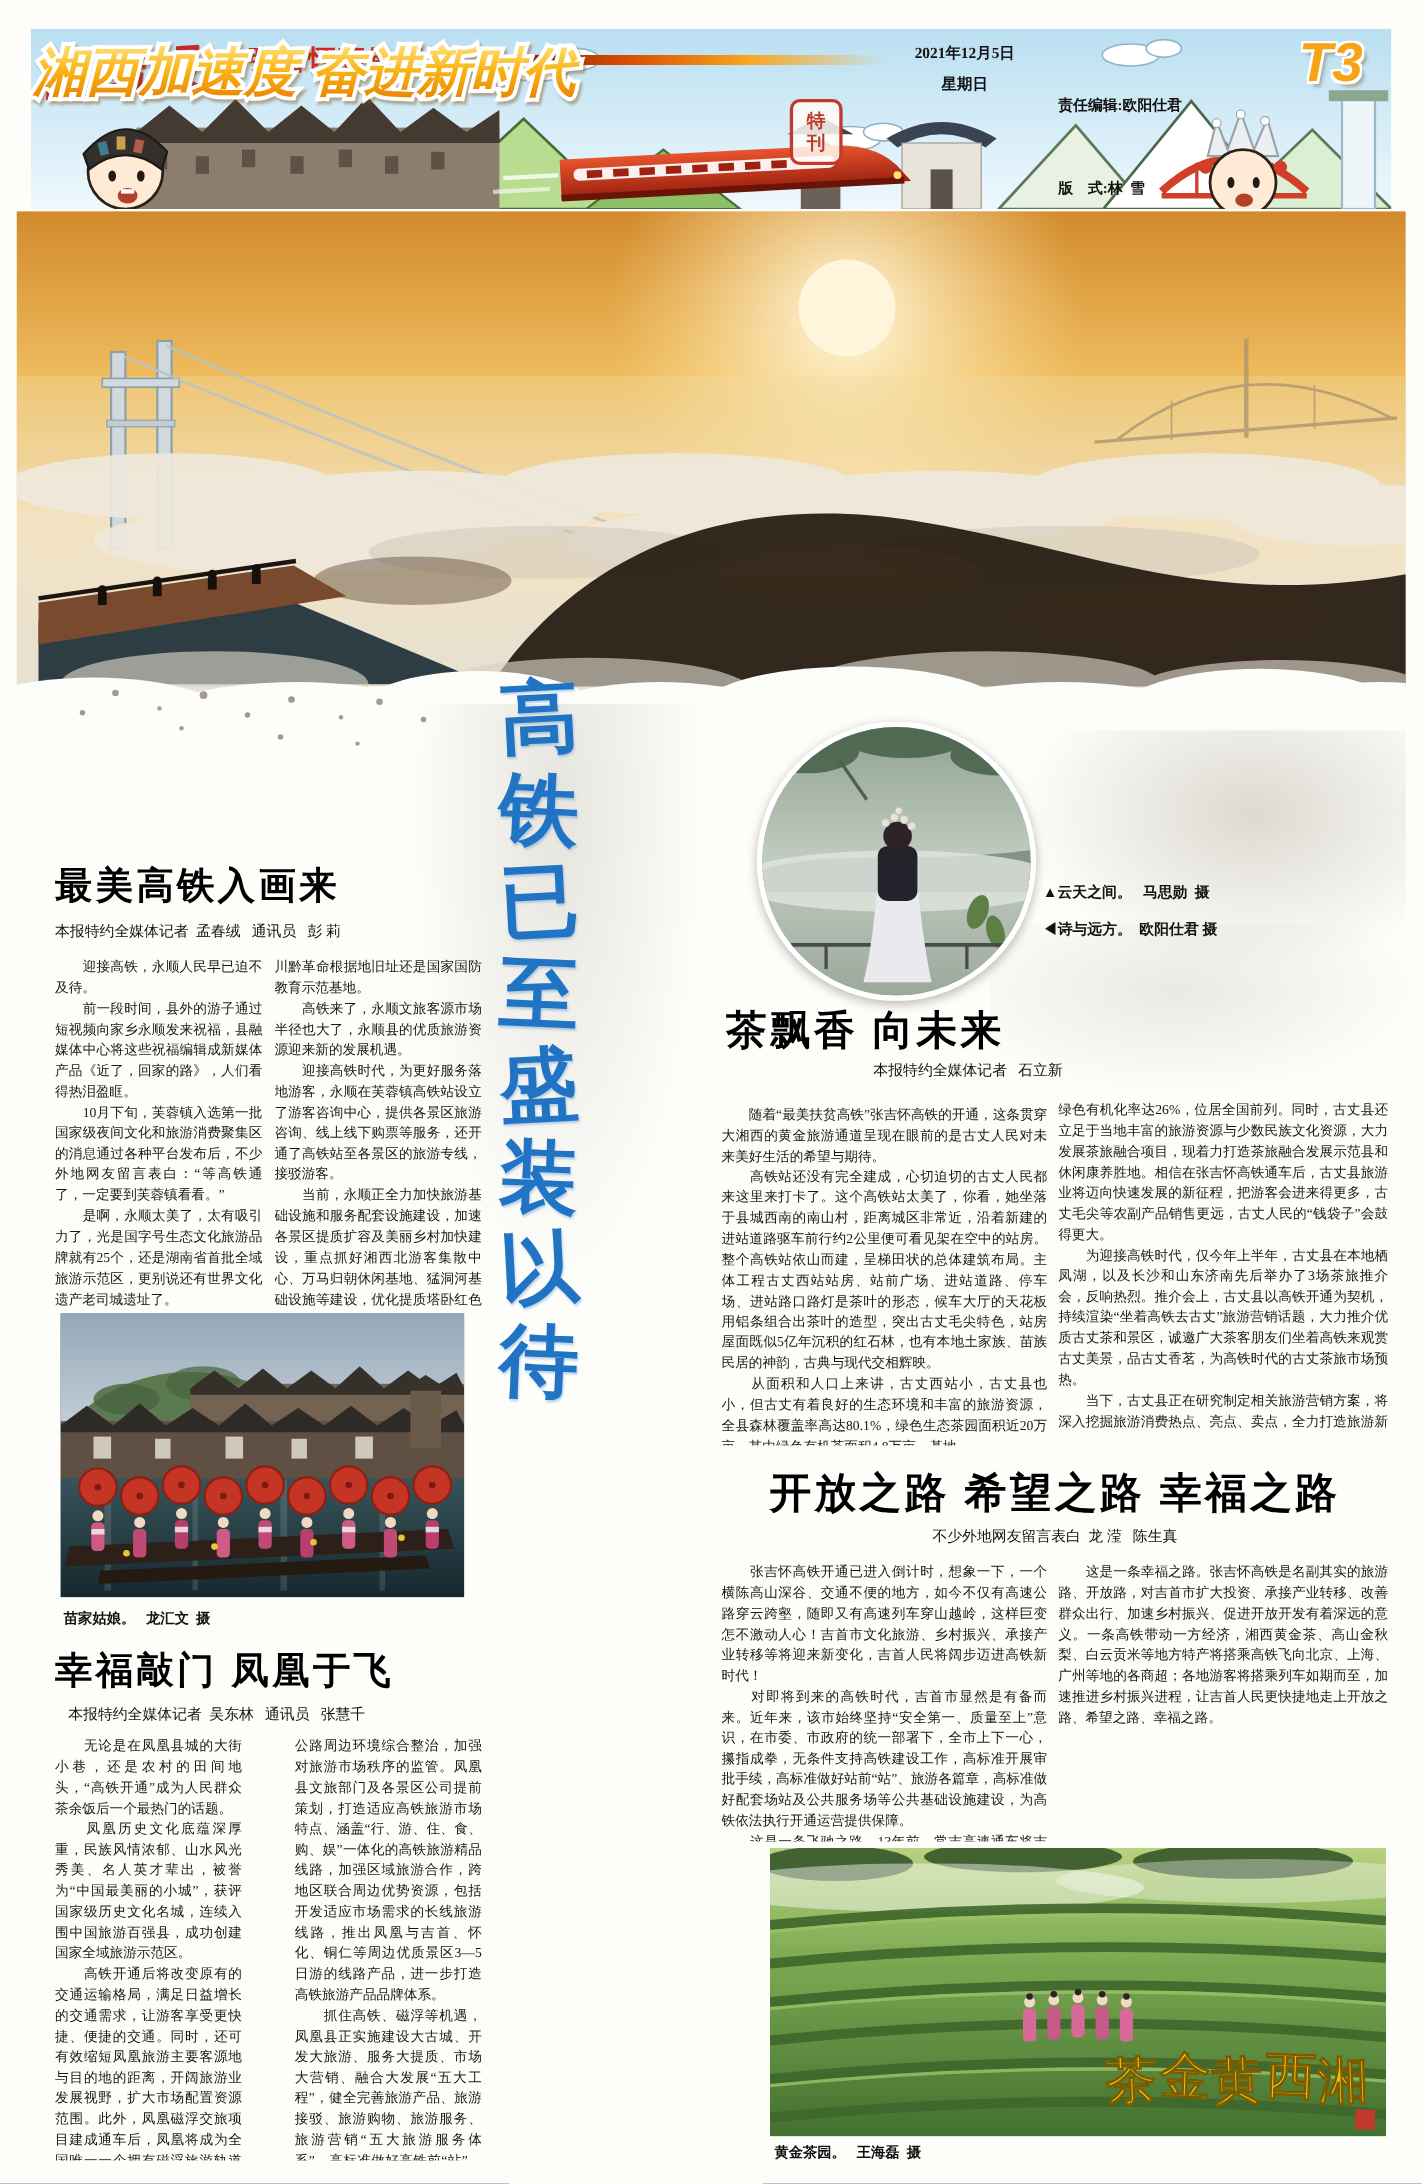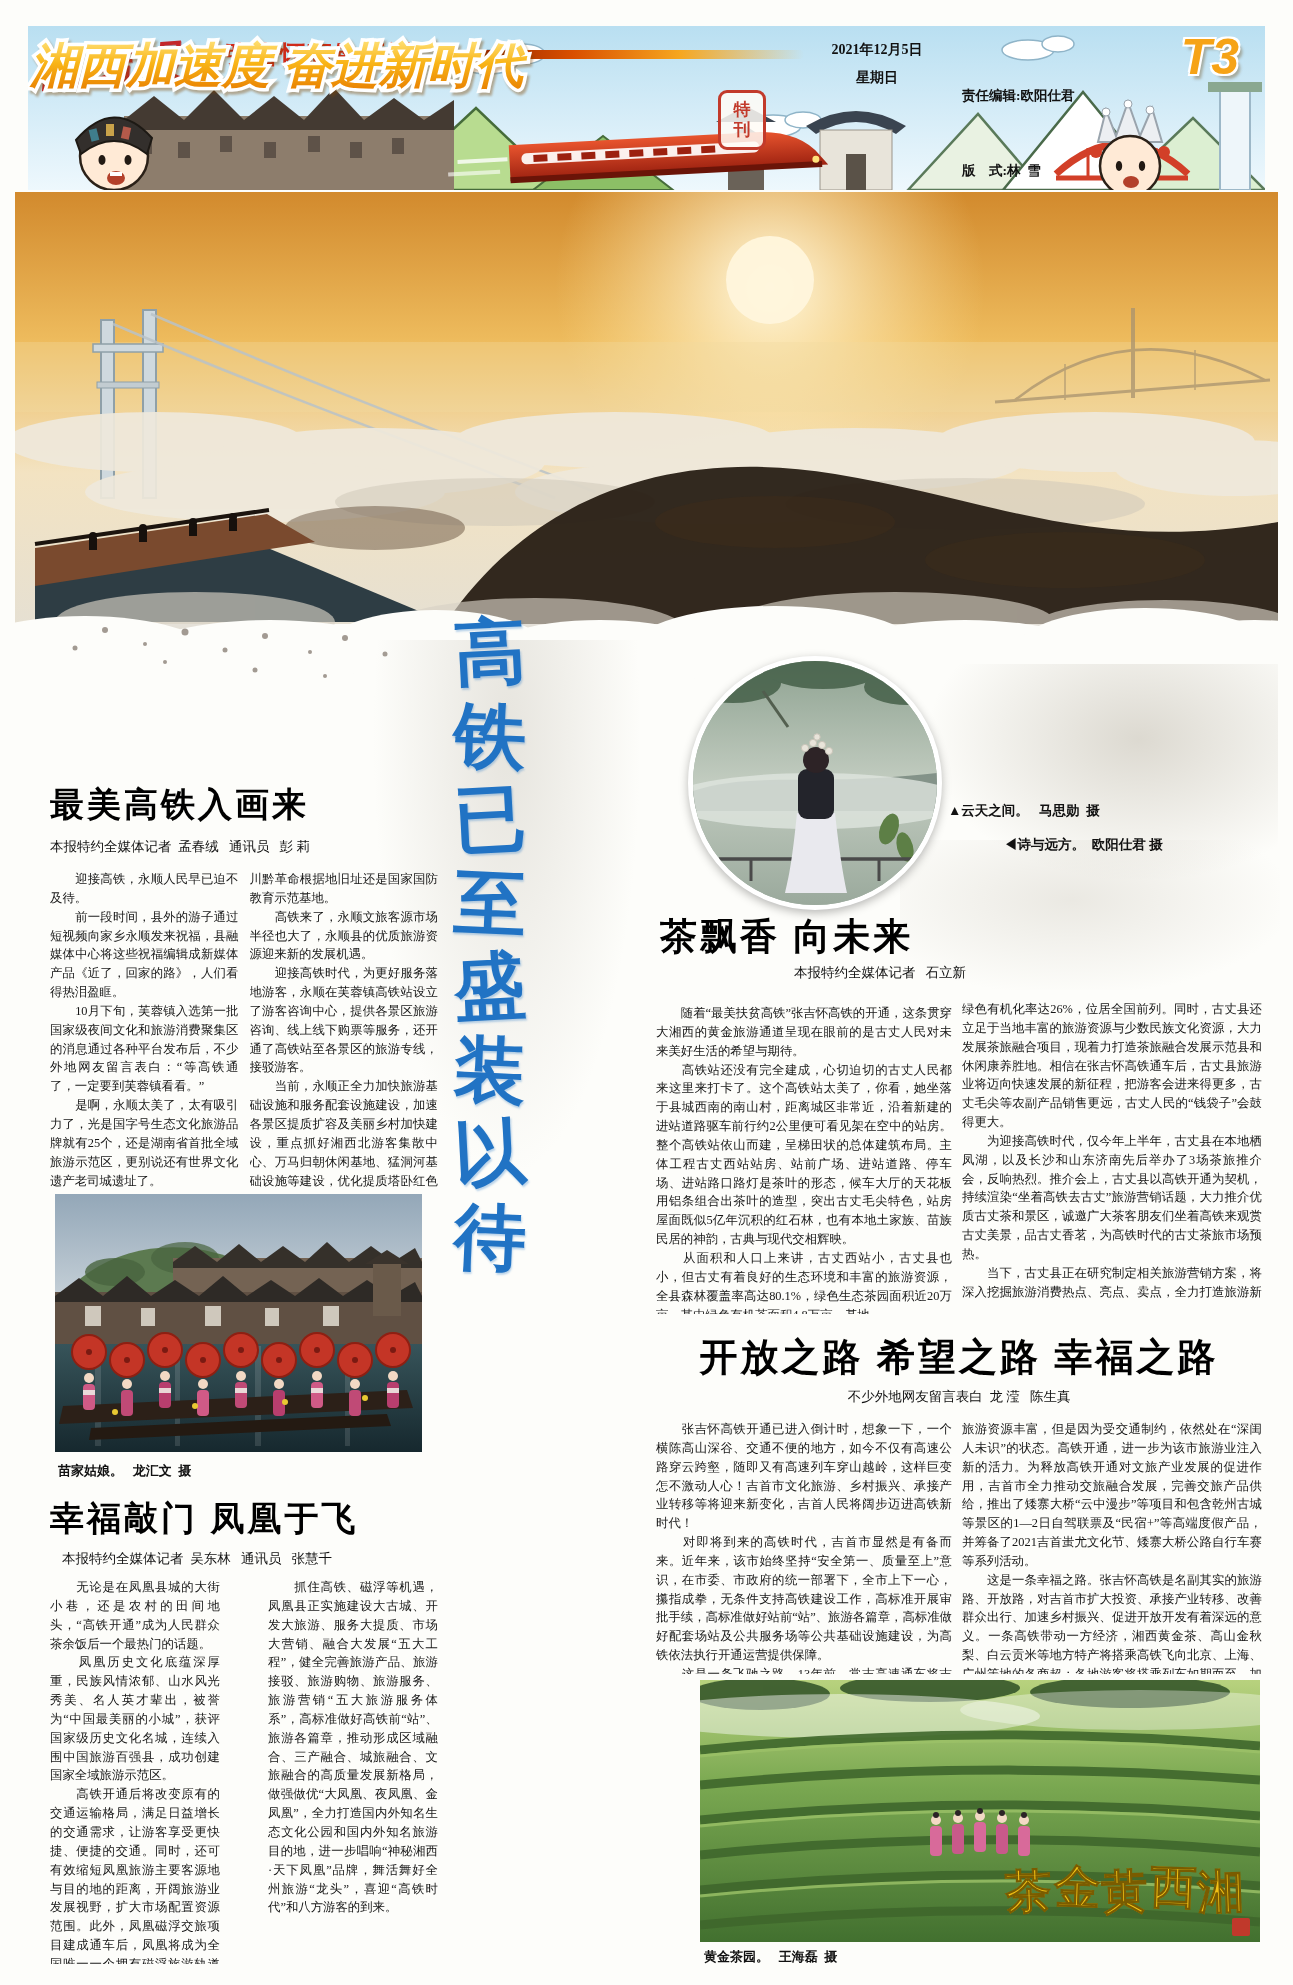--- a/index.html
+++ b/index.html
@@ -20,21 +20,21 @@
 
   
   .hero{position:absolute;left:15px;top:192px;width:1263px;height:560px;}
   .inset{position:absolute;left:688px;top:656px;width:244px;height:244px;border-radius:50%;border:5px solid #fff;overflow:hidden;box-shadow:0 3px 10px rgba(0,0,0,.28);background:#9aa99c;}
   .wash{position:absolute;pointer-events:none;}
   .w1{left:930px;top:664px;width:348px;height:215px;background:radial-gradient(ellipse at 60% 35%,rgba(200,195,183,.62),rgba(200,195,183,0) 72%);}
   .w2{left:372px;top:640px;width:270px;height:540px;background:radial-gradient(ellipse at 50% 18%,rgba(208,204,194,.5),rgba(208,204,194,0) 70%);}
   .w3{left:900px;top:840px;width:380px;height:150px;background:radial-gradient(ellipse at 45% 40%,rgba(212,208,198,.45),rgba(212,208,198,0) 75%);}
   .heroCap{position:absolute;font-size:13.5px;color:#111;white-space:pre;font-weight:bold;}
   .hc1{left:948px;top:802px;}
-  .hc2{left:1004px;top:836px;}
+  .hc2{left:948px;top:836px;}
 
   
   .calli{position:absolute;left:434px;top:610px;width:112px;display:flex;flex-direction:column;align-items:center;}
   .cchar{font-family:"DejaVu Serif",serif;font-weight:bold;font-size:72px;line-height:1.16;color:#2173c4;text-shadow:1px 2px 2px rgba(33,115,196,.3);}
   .cchar:nth-child(2n){transform:rotate(2.5deg);}
   .cchar:nth-child(2n+1){transform:rotate(-3deg);}
 
   
   .hl{font-family:"Liberation Sans",sans-serif;font-weight:bold;color:#000;letter-spacing:3px;}
   .by{font-size:13.5px;color:#111;white-space:pre;}
@@ -498,20 +498,21 @@
 
   <div class="abs hl a4hl">幸福敲门  凤凰于飞</div>
   <div class="abs by a4by">本报特约全媒体记者  吴东林   通讯员   张慧千</div>
   <div class="abs cols a4cols">
     <div class="c">
         <p>　　无论是在凤凰县城的大街小巷，还是农村的田间地头，“高铁开通”成为人民群众茶余饭后一个最热门的话题。</p>
         <p>　　凤凰历史文化底蕴深厚重，民族风情浓郁、山水风光秀美、名人英才辈出，被誉为“中国最美丽的小城”，获评国家级历史文化名城，连续入围中国旅游百强县，成功创建国家全域旅游示范区。</p>
         <p>　　高铁开通后将改变原有的交通运输格局，满足日益增长的交通需求，让游客享受更快捷、便捷的交通。同时，还可有效缩短凤凰旅游主要客源地与目的地的距离，开阔旅游业发展视野，扩大市场配置资源范围。此外，凤凰磁浮交旅项目建成通车后，凤凰将成为全国唯一一个拥有磁浮旅游轨道的县级站点和旅游景区，将极大地提升凤凰县域综合交通运输和品牌，推动凤凰县域经济的发展。</p>
       </div>
     <div class="c">
+        <p>公路周边环境综合整治，加强对旅游市场秩序的监管。凤凰县文旅部门及各景区公司提前策划，打造适应高铁旅游市场特点、涵盖“行、游、住、食、购、娱”一体化的高铁旅游精品线路，加强区域旅游合作，跨地区联合周边优势资源，包括开发适应市场需求的长线旅游线路，推出凤凰与吉首、怀化、铜仁等周边优质景区3—5日游的线路产品，进一步打造高铁旅游产品品牌体系。</p>
         <p>　　抓住高铁、磁浮等机遇，凤凰县正实施建设大古城、开发大旅游、服务大提质、市场大营销、融合大发展“五大工程”，健全完善旅游产品、旅游接驳、旅游购物、旅游服务、旅游营销“五大旅游服务体系”，高标准做好高铁前“站”、旅游各篇章，推动形成区域融合、三产融合、城旅融合、文旅融合的高质量发展新格局，做强做优“大凤凰、夜凤凰、金凤凰”，全力打造国内外知名生态文化公园和国内外知名旅游目的地，进一步唱响“神秘湘西·天下凤凰”品牌，舞活舞好全州旅游“龙头”，喜迎“高铁时代”和八方游客的到来。</p>
       </div>
   </div>
 
   <div class="abs hl a2hl">茶飘香  向未来</div>
   <div class="abs by a2by">本报特约全媒体记者   石立新</div>
   <div class="abs c a2c1">
       <p>　　随着“最美扶贫高铁”张吉怀高铁的开通，这条贯穿大湘西的黄金旅游通道呈现在眼前的是古丈人民对未来美好生活的希望与期待。</p>
       <p>　　高铁站还没有完全建成，心切迫切的古丈人民都来这里来打卡了。这个高铁站太美了，你看，她坐落于县城西南的南山村，距离城区非常近，沿着新建的进站道路驱车前行约2公里便可看见架在空中的站房。整个高铁站依山而建，呈梯田状的总体建筑布局。主体工程古丈西站站房、站前广场、进站道路、停车场、进站路口路灯是茶叶的形态，候车大厅的天花板用铝条组合出茶叶的造型，突出古丈毛尖特色，站房屋面既似5亿年沉积的红石林，也有本地土家族、苗族民居的神韵，古典与现代交相辉映。</p>
       <p>　　从面积和人口上来讲，古丈西站小，古丈县也小，但古丈有着良好的生态环境和丰富的旅游资源，全县森林覆盖率高达80.1%，绿色生态茶园面积近20万亩，其中绿色有机茶面积4.8万亩，基地</p>
@@ -523,21 +524,20 @@
     </div>
 
   <div class="abs hl a3hl">开放之路  希望之路  幸福之路</div>
   <div class="abs by a3by">不少外地网友留言表白  龙 滢   陈生真</div>
   <div class="abs c a3c1">
       <p>　　张吉怀高铁开通已进入倒计时，想象一下，一个横陈高山深谷、交通不便的地方，如今不仅有高速公路穿云跨壑，随即又有高速列车穿山越岭，这样巨变怎不激动人心！吉首市文化旅游、乡村振兴、承接产业转移等将迎来新变化，吉首人民将阔步迈进高铁新时代！</p>
       <p>　　对即将到来的高铁时代，吉首市显然是有备而来。近年来，该市始终坚持“安全第一、质量至上”意识，在市委、市政府的统一部署下，全市上下一心，攥指成拳，无条件支持高铁建设工作，高标准开展审批手续，高标准做好站前“站”、旅游各篇章，高标准做好配套场站及公共服务场等公共基础设施建设，为高铁依法执行开通运营提供保障。</p>
       <p>　　这是一条飞驰之路。13年前，常吉高速通车将吉首市纳入全省“四小时经济圈”，如今随着张吉怀铁路通车，吉首又将融入“两小时高铁经济圈”，极大提升区域竞争力。</p>
     </div>
   <div class="abs c a3c2">
-      <p>旅游资源丰富，但是因为受交通制约，依然处在“深闺人未识”的状态。高铁开通，进一步为该市旅游业注入新的活力。为释放高铁开通对文旅产业发展的促进作用，吉首市全力推动交旅融合发展，完善交旅产品供给，推出了矮寨大桥“云中漫步”等项目和包含乾州古城等景区的1—2日自驾联票及“民宿+”等高端度假产品，并筹备了2021吉首蚩尤文化节、矮寨大桥公路自行车赛等系列活动。</p>
       <p>　　这是一条幸福之路。张吉怀高铁是名副其实的旅游路、开放路，对吉首市扩大投资、承接产业转移、改善群众出行、加速乡村振兴、促进开放开发有着深远的意义。一条高铁带动一方经济，湘西黄金茶、高山金秋梨、白云贡米等地方特产将搭乘高铁飞向北京、上海、广州等地的各商超；各地游客将搭乘列车如期而至，加速推进乡村振兴进程，让吉首人民更快捷地走上开放之路、希望之路、幸福之路。</p>
     </div>
 
   <div class="teaph">
     <svg width="560" height="262" viewBox="0 0 560 262">
       <defs>
         <linearGradient id="tg2" x1="0" y1="0" x2="0" y2="1">
           <stop offset="0" stop-color="#b8d27e"></stop>
             <stop offset="0.4" stop-color="#7aa851"></stop>
             <stop offset="1" stop-color="#42702f"></stop>

